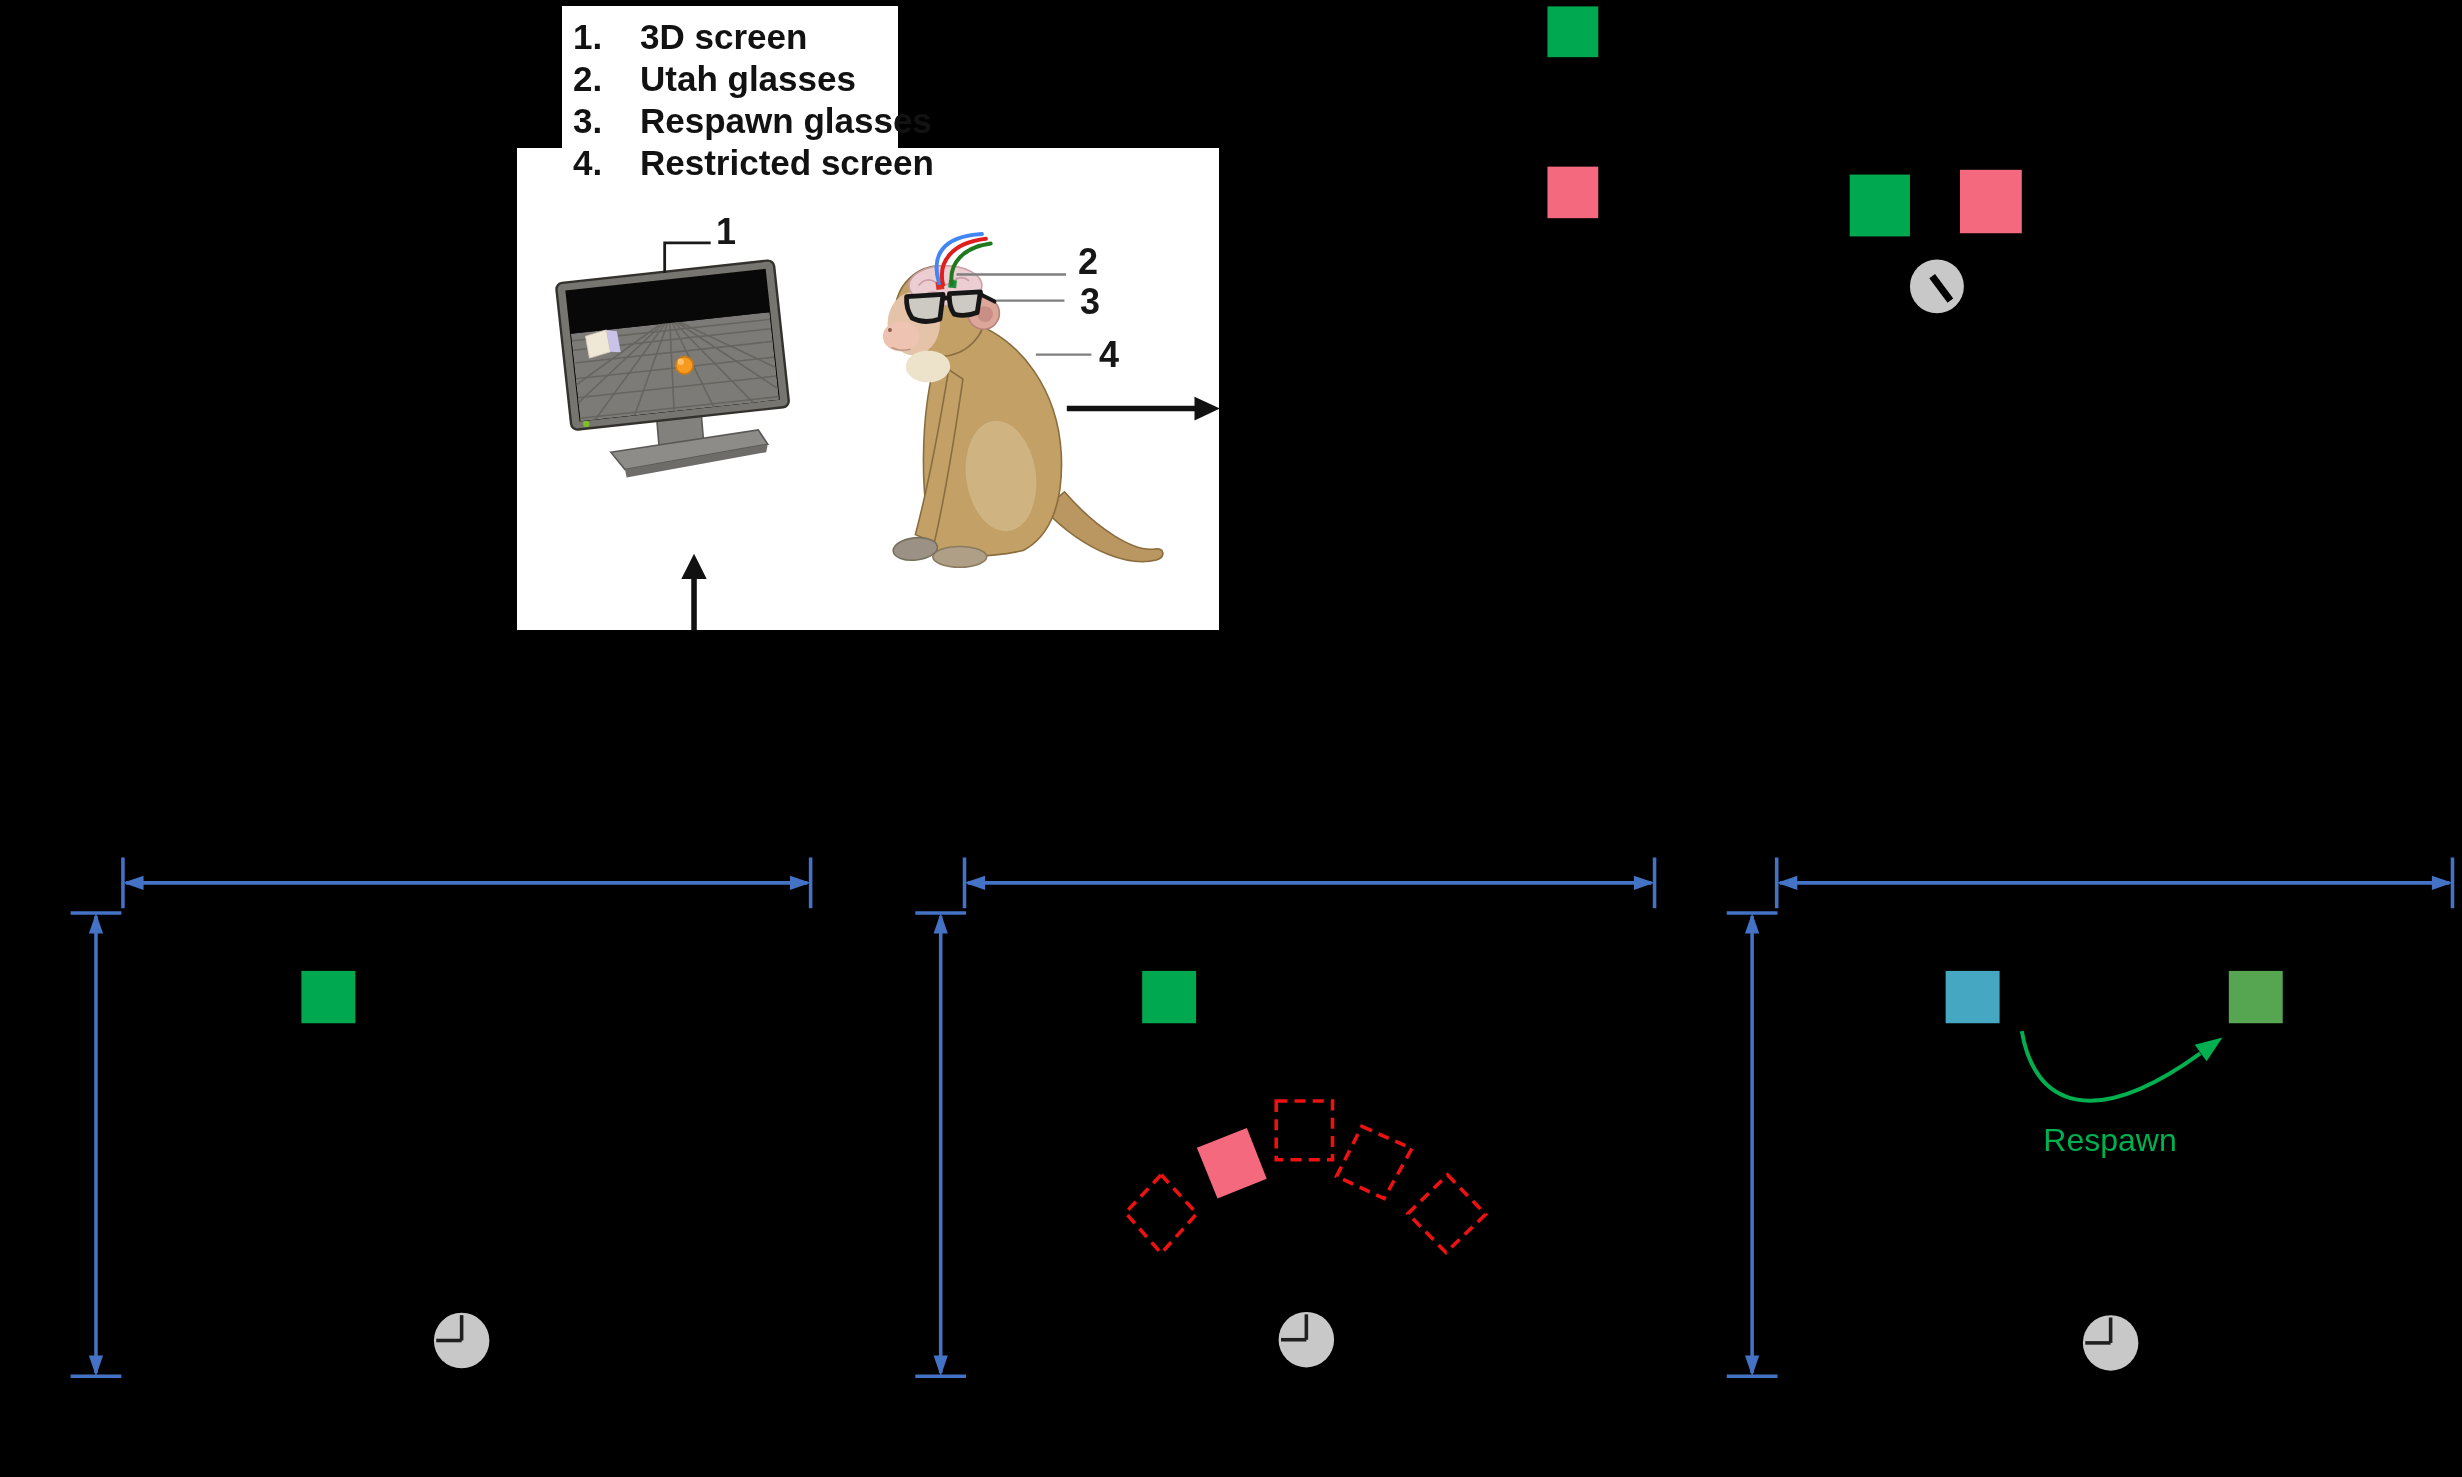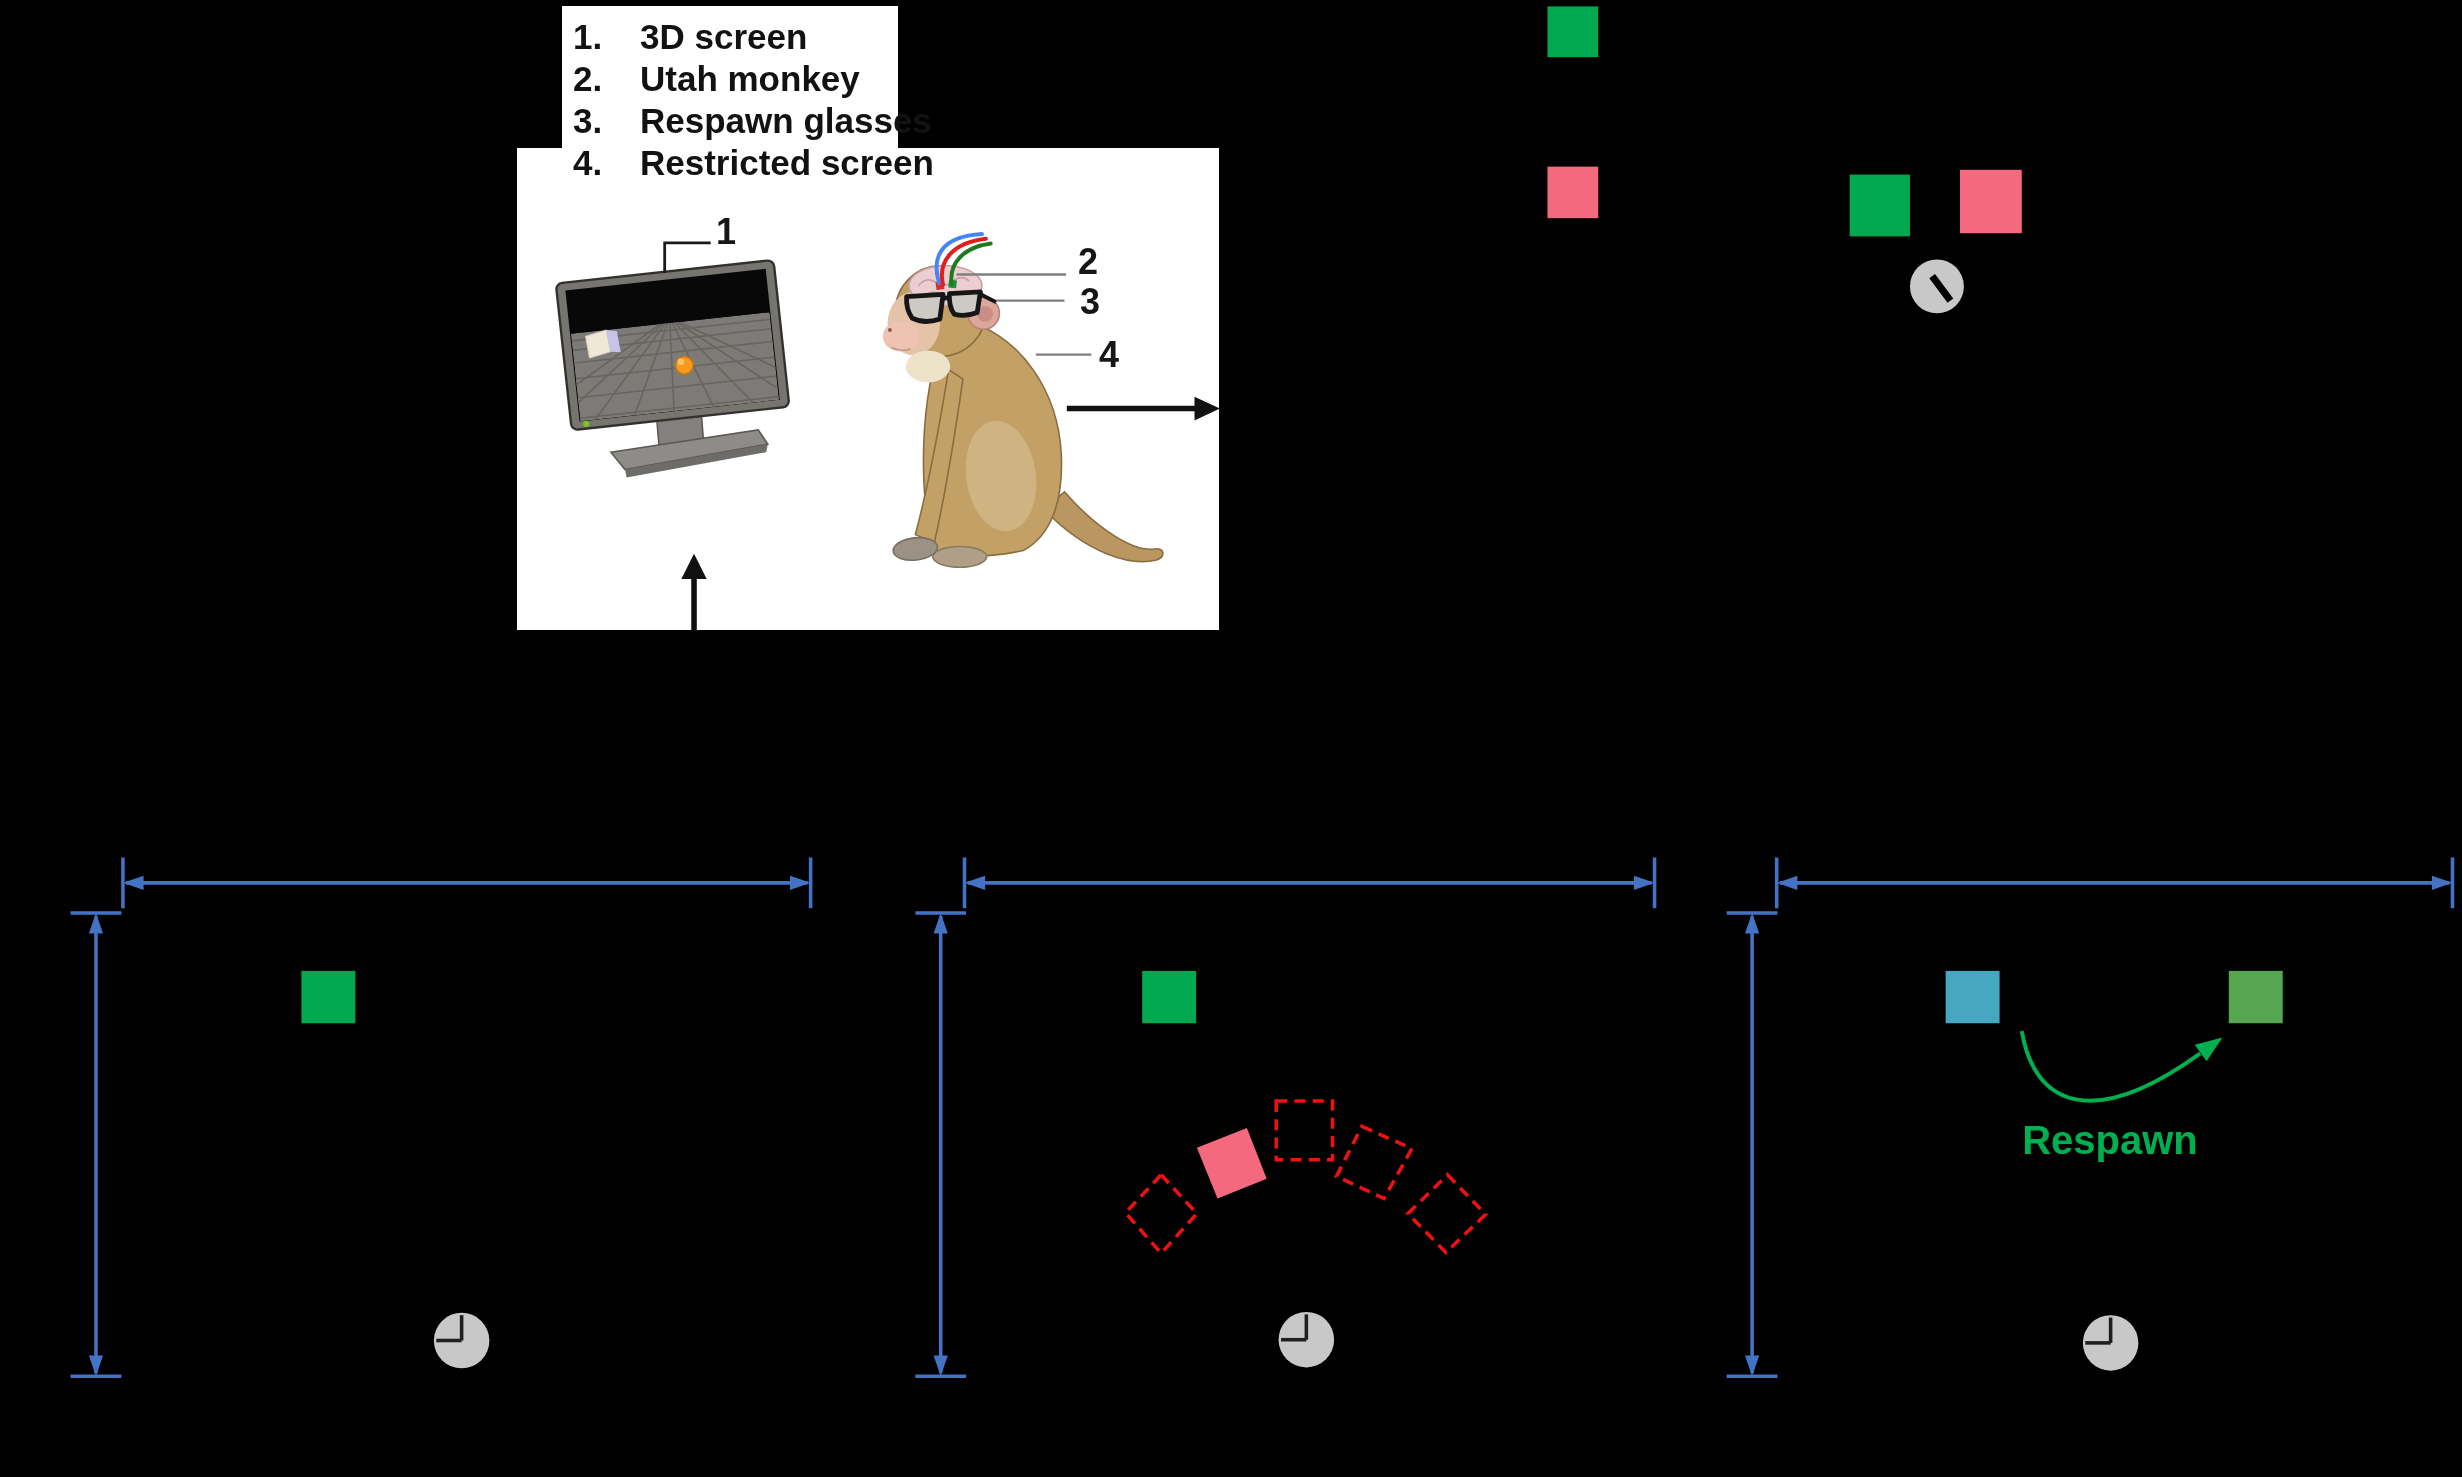--- a/index.html
+++ b/index.html
@@ -9,37 +9,37 @@
   #legend-box{left:562px;top:6.3px;width:336px;height:142px;padding-top:11px;overflow:visible;z-index:3;}
   #apparatus-panel{left:517px;top:148px;width:702px;height:482px;z-index:1;}
   .legend-row{display:flex;height:42px;align-items:flex-start;white-space:nowrap;
               font-weight:700;font-size:35px;color:#121212;line-height:40px;}
   .legend-num{width:41px;margin-left:11px;flex:0 0 auto;}
   .legend-text{margin-left:26px;}
   svg.layer{position:absolute;left:0;top:0;width:2462px;height:1477px;z-index:4;pointer-events:none;}
   #apparatus-svg{z-index:2;}
   .callout{position:absolute;transform:translate(-50%,-50%);font-weight:600;font-size:36px;
            color:#161616;z-index:5;white-space:nowrap;}
-  #respawn-label{position:absolute;transform:translate(-50%,-50%);font-weight:700;font-size:40px;z-index:5;}
+  #respawn-label{position:absolute;transform:translate(-50%,-50%);font-weight:400;font-size:32px;z-index:5;}
 </style>
 </head>
 <body>
 
 <div id="stage">
 
   <div id="apparatus-panel" class="whitebox"></div>
 
   <div id="legend-box" class="whitebox">
     <div class="legend-row">
       <span class="legend-num">1.</span>
       <span class="legend-text">3D screen</span>
     </div>
     <div class="legend-row">
       <span class="legend-num">2.</span>
-      <span class="legend-text">Utah monkey</span>
+      <span class="legend-text">Utah glasses</span>
     </div>
     <div class="legend-row">
       <span class="legend-num">3.</span>
       <span class="legend-text">Respawn glasses</span>
     </div>
     <div class="legend-row">
       <span class="legend-num">4.</span>
       <span class="legend-text">Restricted screen</span>
     </div>
   </div>

